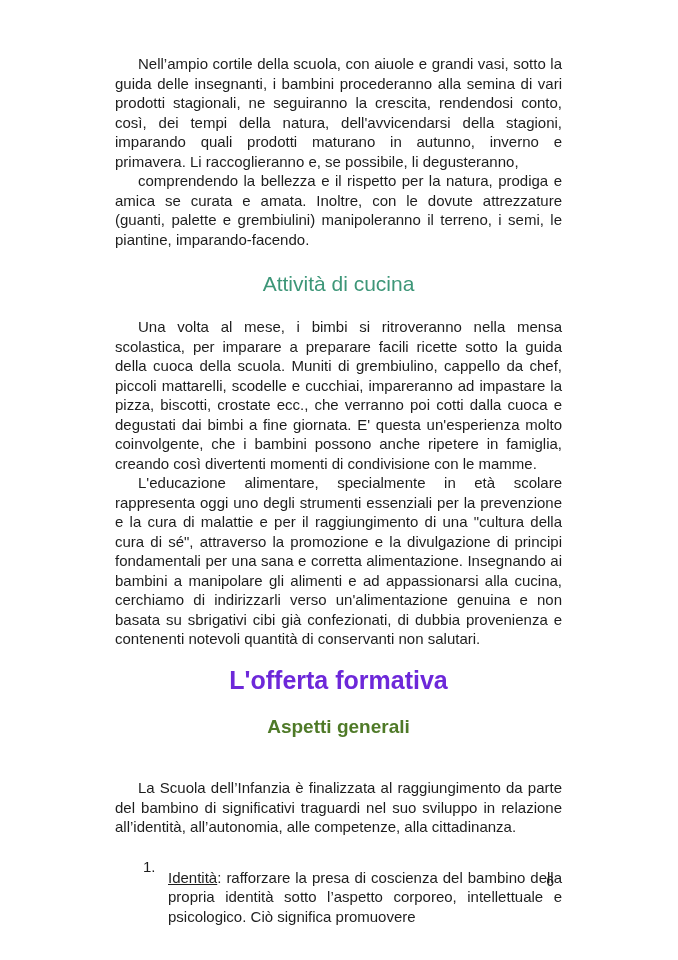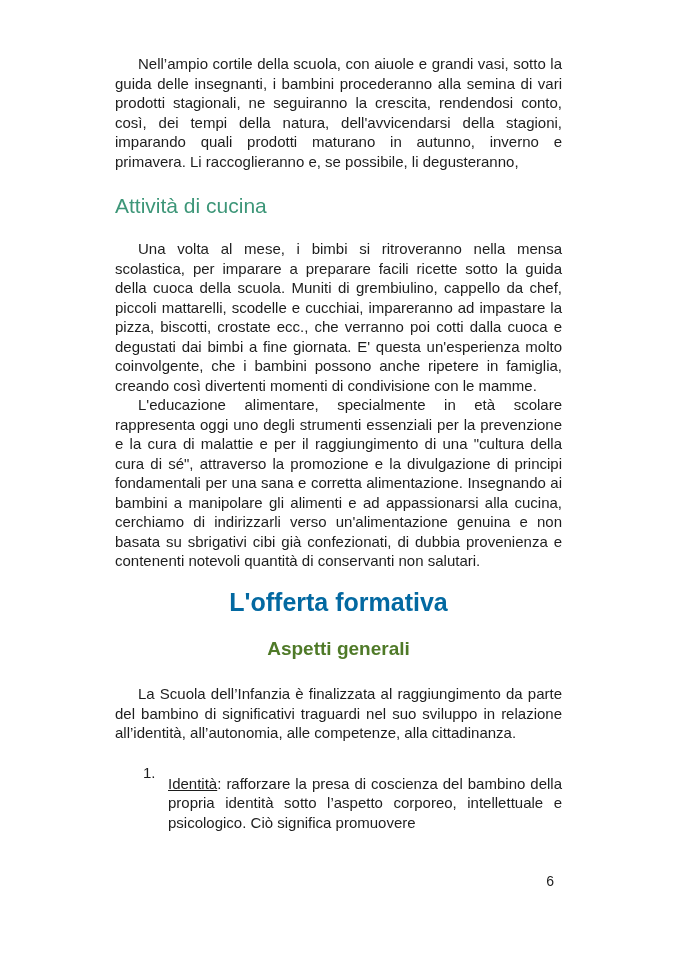--- a/index.html
+++ b/index.html
@@ -24,41 +24,41 @@
   p.body-par {
     margin: 0;
     text-align: justify;
     text-indent: 23px;
   }
   h2.section-heading {
     margin: 22px 0 21px 0;
     font-size: 21px;
     font-weight: 400;
     color: #3d9678;
-    text-align: left;
+    text-align: center;
     line-height: 1.2;
   }
   h1.main-title {
     margin: 16px 0 0 0;
     font-size: 25px;
     font-weight: 700;
-    color: #0369a1;
+    color: #6d28d9;
     text-align: center;
     line-height: 1.2;
   }
   h3.subtitle {
     margin: 21px 0 0 0;
     font-size: 19px;
     font-weight: 700;
     color: #4f7a28;
     text-align: center;
     line-height: 1.2;
   }
   p.intro-par {
-    margin: 24px 0 0 0;
+    margin: 40px 0 0 0;
     text-align: justify;
     text-indent: 23px;
   }
   .numbered-list {
     margin: 20px 0 0 28px;
   }
   .list-item {
     display: flex;
     align-items: flex-start;
   }
@@ -82,20 +82,21 @@
     font-size: 14px;
     color: #1d1d1d;
   }
 </style>
 </head>
 <body>
 
 <div class="page">
 
   <p class="body-par">Nell’ampio cortile della scuola, con aiuole e grandi vasi, sotto la guida delle insegnanti, i bambini procederanno alla semina di vari prodotti stagionali, ne seguiranno la crescita, rendendosi conto, così, dei tempi della natura, dell'avvicendarsi della stagioni, imparando quali prodotti maturano in autunno, inverno e primavera. Li raccoglieranno e, se possibile, li degusteranno,</p>
+  <p class="body-par">comprendendo la bellezza e il rispetto per la natura, prodiga e amica se curata e amata. Inoltre, con le dovute attrezzature (guanti, palette e grembiulini) manipoleranno il terreno, i semi, le piantine, imparando-facendo.</p>
 
   <h2 class="section-heading">Attività di cucina</h2>
 
   <p class="body-par">Una volta al mese, i bimbi si ritroveranno nella mensa scolastica, per imparare a preparare facili ricette sotto la guida della cuoca della scuola. Muniti di grembiulino, cappello da chef, piccoli mattarelli, scodelle e cucchiai, impareranno ad impastare la pizza, biscotti, crostate ecc., che verranno poi cotti dalla cuoca e degustati dai bimbi a fine giornata. E' questa un'esperienza molto coinvolgente, che i bambini possono anche ripetere in famiglia, creando così divertenti momenti di condivisione con le mamme.</p>
   <p class="body-par">L'educazione alimentare, specialmente in età scolare rappresenta oggi uno degli strumenti essenziali per la prevenzione e la cura di malattie e per il raggiungimento di una "cultura della cura di sé", attraverso la promozione e la divulgazione di principi fondamentali per una sana e corretta alimentazione. Insegnando ai bambini a manipolare gli alimenti e ad appassionarsi alla cucina, cerchiamo di indirizzarli verso un'alimentazione genuina e non basata su sbrigativi cibi già confezionati, di dubbia provenienza e contenenti notevoli quantità di conservanti non salutari.</p>
 
   <h1 class="main-title">L'offerta formativa</h1>
 
   <h3 class="subtitle">Aspetti generali</h3>
 

